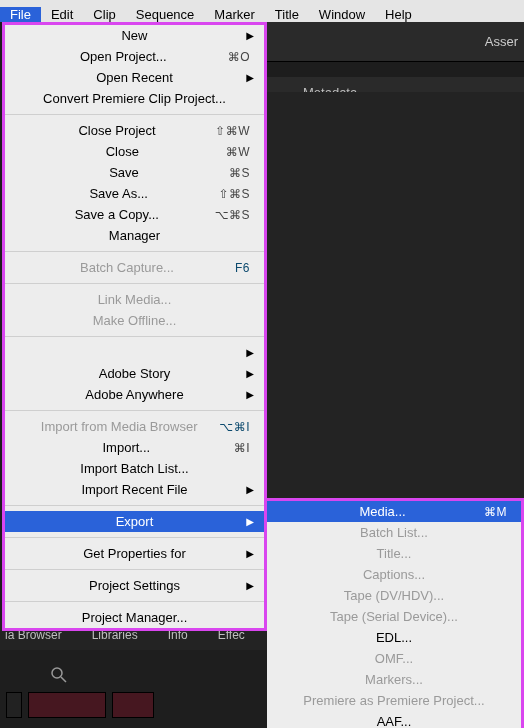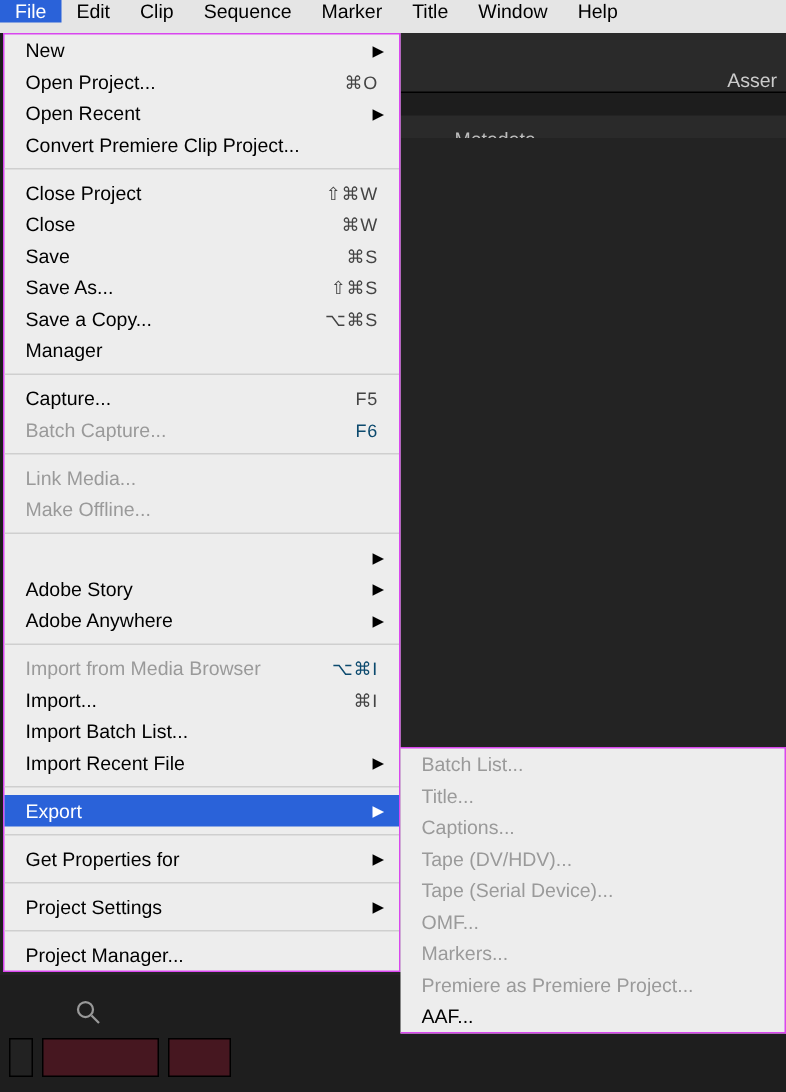--- a/index.html
+++ b/index.html
@@ -1,35 +1,35 @@
 <!DOCTYPE html>
 <html><head>
 <meta charset="utf-8">
 <style>
   * { margin: 0; padding: 0; box-sizing: border-box; }
   html, body { width: 524px; height: 728px; overflow: hidden; font-family: -apple-system, "Helvetica Neue", Arial, sans-serif; font-size: 13px; background: #1d1d1d; color: #e8e8e8; }
-  .menubar { position: absolute; top: 0; left: 0; width: 524px; height: 22px; background: #e5e5e5; display: flex; align-items: flex-start; }
+  .menubar { position: absolute; top: 0; left: 0; width: 524px; height: 22px; background: #e5e5e5; display: flex; align-items: flex-end; }
   .menu-title { padding: 0 10px; display: flex; align-items: center; color: #000; cursor: default; }
   .menu-title.active { background: #2a62d9; color: #fff; }
   .dark-app { position: absolute; top: 22px; left: 0; width: 524px; height: 706px; background: #1d1d1d; }
-  .app-top { position: absolute; top: 22px; left: 267px; right: 0; height: 40px; background: #2a2a2a; border-bottom: 1px solid #000; display:flex; justify-content:flex-end; align-items:flex-end; padding-right:6px; color:#ccc; }
+  .app-top { position: absolute; top: 22px; left: 267px; right: 0; height: 40px; background: #2a2a2a; border-bottom: 1px solid #000; display:flex; justify-content:flex-end; align-items:center; padding-right:6px; color:#ccc; }
   .panel-tabs { position: absolute; top: 77px; left: 267px; right: 0; height: 30px; background: #2a2a2a; display:flex; align-items:center; }
   .panel-tab { padding: 0 12px; color: #bdbdbd; height: 100%; display:flex; align-items:center; }
   .panel-tab.dim { color: #7a7a7a; }
   .panel-body { position: absolute; top: 92px; left: 267px; right:0; bottom:0; background:#232323; }
   .bottom-tabs { position:absolute; top:620px; left:0; width:524px; height:30px; background:#232323; display:flex; align-items:center; gap:30px; padding-left:5px; color:#ccc; font-size:12px; }
   .bottom-tab { color:#bfbfbf; }
   .bottom-strip { position:absolute; top:650px; left:0; width:524px; height:78px; background:#1e1e1e; }
   .search-icon { position:absolute; top:666px; left:50px; width:18px; height:18px; }
   .thumbs { position:absolute; top:692px; left:6px; display:flex; gap:6px; }
   .thumb { width:16px; height:26px; background:#222; border:1px solid #000; }
   .thumb2 { width:78px; height:26px; background:#461720; border:1px solid #000; }
   .thumb3 { width:42px; height:26px; background:#461720; border:1px solid #000; }
 
-  .dropdown { position: absolute; background: #ededed; border: 1px solid #d946ef; color: #000; }
+  .dropdown { position: absolute; background: #ededed; border: 3px solid #d946ef; color: #000; text-align: center; }
   .dropdown.primary { top: 22px; left: 2px; width: 265px; }
   .dropdown.sub { top: 498px; left: 267px; width: 257px; border-left: none; }
   .menu-item { height: 21px; display: flex; align-items: center; padding: 0 14px; position: relative; cursor: default; }
   .menu-item .label { flex: 1; white-space: nowrap; overflow: hidden; text-overflow: ellipsis; }
   .menu-item .shortcut { color: #444; font-size: 12px; letter-spacing: 0.5px; }
   .menu-item.disabled { color: #9a9a9a; }
   .menu-item.disabled .shortcut { color: #0c4a6e; }
   .menu-item.highlight { background: #2a62d9; color: #fff; }
   .menu-item.highlight .shortcut { color: #fff; }
   .menu-item .arrow { position: absolute; right: 10px; font-size: 10px; color: #000; }
@@ -111,24 +111,20 @@
       <span class="shortcut">⇧⌘S</span>
     </div>
     <div class="menu-item">
       <span class="label">Save a Copy...</span>
       <span class="shortcut">⌥⌘S</span>
     </div>
     <div class="menu-item">
       <span class="label">Manager</span>
     </div>
     <div class="menu-sep"></div>
-    <div class="menu-item">
-      <span class="label">Capture...</span>
-      <span class="shortcut">F5</span>
-    </div>
     <div class="menu-item disabled">
       <span class="label">Batch Capture...</span>
       <span class="shortcut">F6</span>
     </div>
     <div class="menu-sep"></div>
     <div class="menu-item disabled">
       <span class="label">Link Media...</span>
     </div>
     <div class="menu-item disabled">
       <span class="label">Make Offline...</span>
@@ -176,35 +172,42 @@
       <span class="label">Project Settings</span>
       <span class="arrow">▶</span>
     </div>
     <div class="menu-sep"></div>
     <div class="menu-item">
       <span class="label">Project Manager...</span>
     </div>
   </div>
 
 <div class="dropdown sub" id="export-submenu">
+    <div class="menu-item highlight">
+      <span class="label">Media...</span>
+      <span class="shortcut">⌘M</span>
+    </div>
     <div class="menu-item disabled">
       <span class="label">Batch List...</span>
     </div>
     <div class="menu-item disabled">
       <span class="label">Title...</span>
     </div>
     <div class="menu-item disabled">
       <span class="label">Captions...</span>
     </div>
     <div class="menu-item disabled">
       <span class="label">Tape (DV/HDV)...</span>
     </div>
     <div class="menu-item disabled">
       <span class="label">Tape (Serial Device)...</span>
     </div>
+    <div class="menu-item">
+      <span class="label">EDL...</span>
+    </div>
     <div class="menu-item disabled">
       <span class="label">OMF...</span>
     </div>
     <div class="menu-item disabled">
       <span class="label">Markers...</span>
     </div>
     <div class="menu-item disabled">
       <span class="label">Premiere as Premiere Project...</span>
     </div>
     <div class="menu-item">

